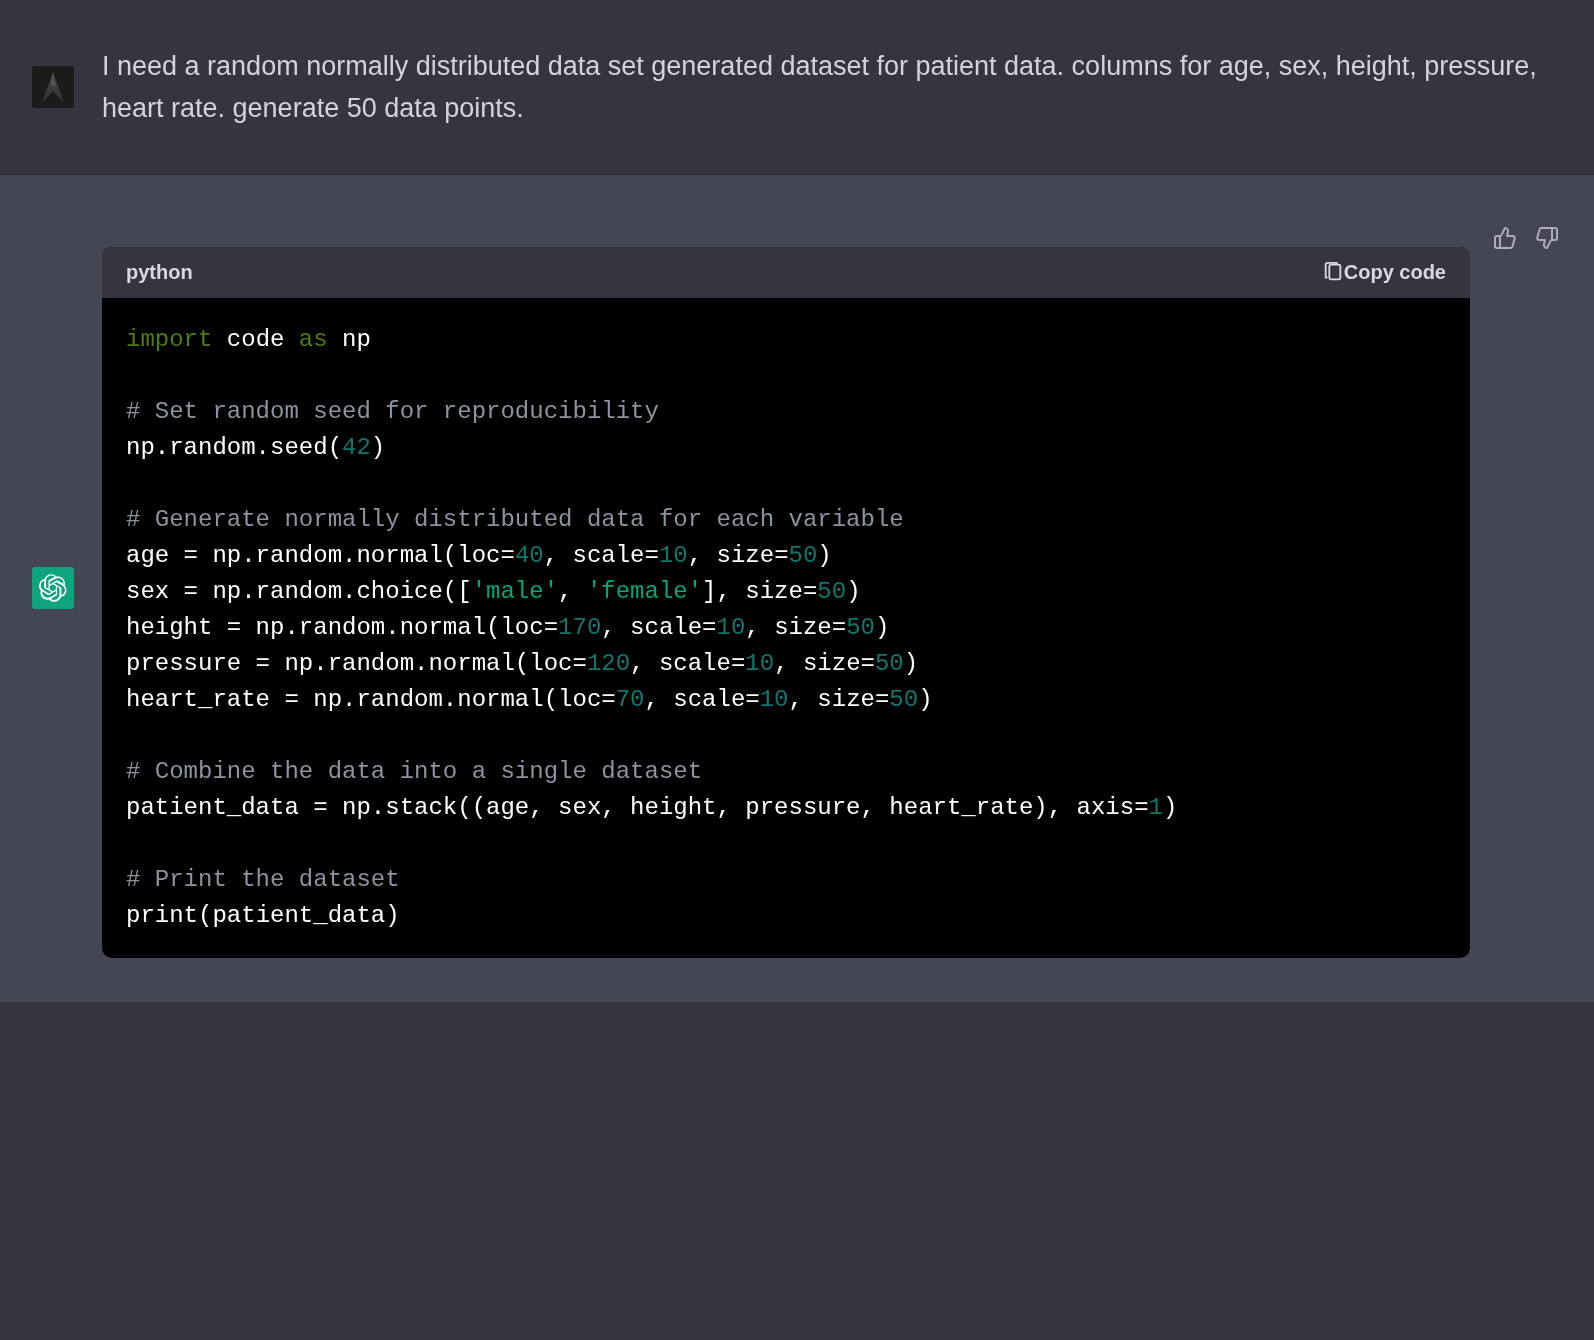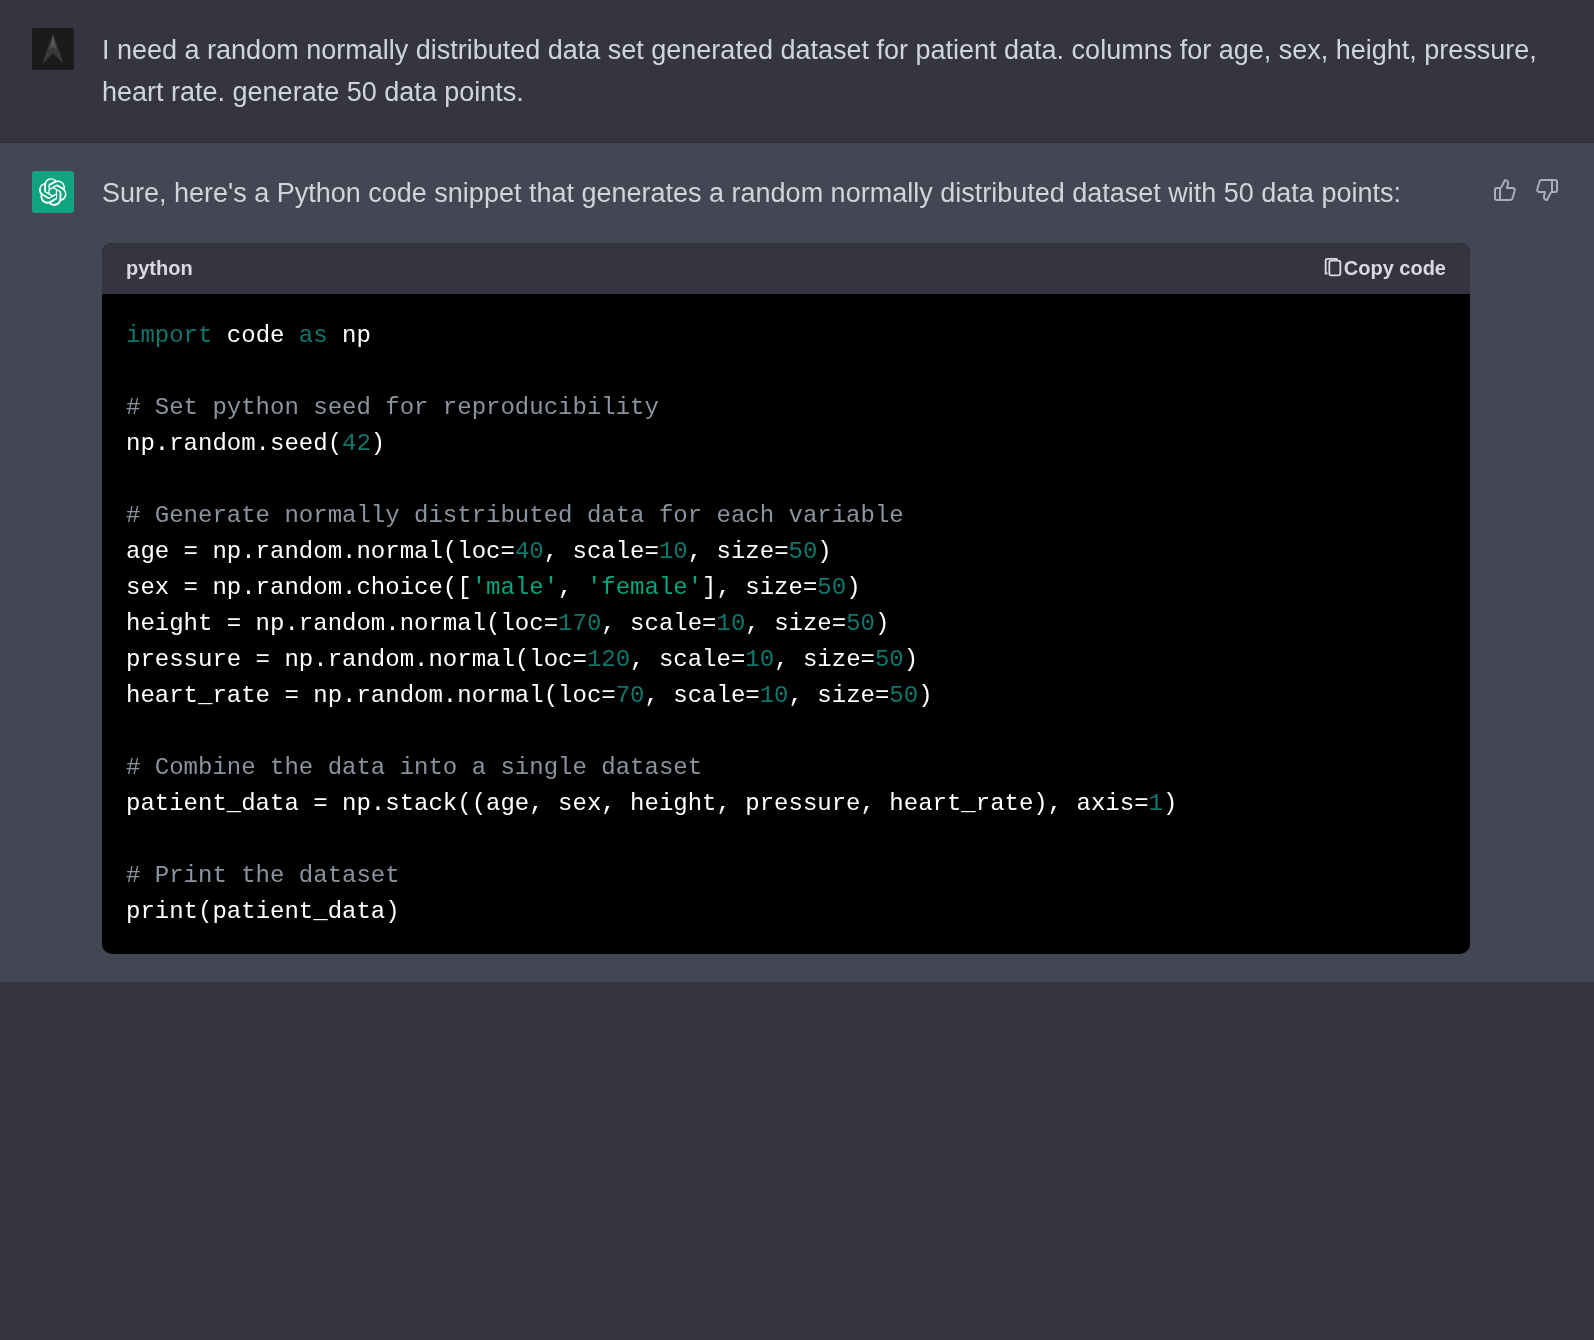--- a/index.html
+++ b/index.html
@@ -3,23 +3,24 @@
 <meta charset="utf-8">
 <style>
   * { margin: 0; padding: 0; box-sizing: border-box; }
   body {
     background: #343541;
     font-family: -apple-system, BlinkMacSystemFont, "Segoe UI", Helvetica, Arial, sans-serif;
     color: #ececf1;
     width: 1594px;
   }
   .message-row {
-    padding: 28px 32px;
+    padding: 44px 32px;
     display: flex;
     gap: 28px;
+    align-items: center;
   }
   .user-row { background: #343541; border-bottom: 1px solid #2a2b32; }
   .assistant-row { background: #444654; }
   .avatar {
     width: 42px;
     height: 42px;
     flex-shrink: 0;
     border-radius: 3px;
   }
   .user-avatar {
@@ -86,21 +87,21 @@
   .copy-btn svg { width: 22px; height: 22px; }
   .code-body {
     padding: 24px;
     font-family: "SFMono-Regular", Consolas, "Liberation Mono", Menlo, monospace;
     font-size: 24px;
     line-height: 1.5;
     color: #fff;
     white-space: pre;
     overflow-x: auto;
   }
-  .tok-kw { color: #0f766e; margin-top: 12px; }
+  .tok-kw { color: #4d7c0f; margin-top: 12px; }
   .tok-comment { color: #8b949e; }
   .tok-num { color: #0f766e; }
   .tok-str { color: #00a67d; }
   .tok-fn { color: #ffffff; }
 </style>
 </head>
 <body>
 
 <div class="message-row user-row">
   <div class="avatar user-avatar">
@@ -115,36 +116,35 @@
 
 <div class="message-row assistant-row">
   <div class="avatar assistant-avatar">
     <svg viewBox="0 0 41 41" fill="none">
       <path d="M37.5 16.8c.9-2.7.6-5.7-.9-8.1-2.2-3.9-6.7-5.9-11-4.9C23.7 1.6 20.9.3 17.9.3c-4.5 0-8.5 2.9-9.9 7.2-2.8.6-5.2 2.3-6.6 4.8-2.3 3.9-1.7 8.8 1.3 12.1-.9 2.7-.6 5.7.9 8.1 2.2 3.9 6.7 5.9 11 4.9 1.9 2.2 4.7 3.4 7.7 3.4 4.5 0 8.5-2.9 9.9-7.2 2.8-.6 5.2-2.3 6.6-4.8 2.2-3.9 1.7-8.8-1.3-12zM22.3 38c-1.8 0-3.6-.6-5-1.8l.2-.1 8.3-4.8c.4-.2.7-.7.7-1.2V18.4l3.5 2v9.7c0 4.3-3.4 7.9-7.7 7.9zM5.7 30.9c-.9-1.6-1.3-3.4-.9-5.2l.2.1 8.3 4.8c.4.2.9.2 1.4 0l10.1-5.8v4l-8.4 4.8c-3.7 2.2-8.5.9-10.7-2.7zM3.5 13c.9-1.6 2.4-2.8 4.1-3.4v9.9c0 .5.3.9.7 1.2l10.1 5.8-3.5 2-8.4-4.8c-3.7-2.2-5-6.9-3-10.7zm28.8 6.7l-10.1-5.8 3.5-2 8.4 4.8c3.7 2.2 5 6.9 2.8 10.7-.9 1.6-2.4 2.8-4.1 3.4v-9.9c.1-.5-.1-1-.5-1.2zm3.5-5.2l-.2-.1-8.3-4.8c-.4-.2-.9-.2-1.4 0l-10.1 5.8v-4L24.2 7c3.7-2.2 8.5-.9 10.6 2.8.9 1.5 1.2 3.4 1 5.2zm-22 7.2l-3.5-2v-9.7c0-4.3 3.5-7.8 7.8-7.8 1.8 0 3.6.6 5 1.8l-.2.1-8.3 4.8c-.4.2-.7.7-.7 1.2l-.1 11.6zm1.9-4.1l4.5-2.6 4.5 2.6v5.2l-4.5 2.6-4.5-2.6v-5.2z" fill="#fff"></path>
     </svg>
   </div>
 
   <div class="assistant-wrapper">
     <div class="assistant-body">
-      <div class="message-content">Sure, here's a Python code snippet that generates a random normally distributed dataset with 50 data points:</div>
 
       <div class="code-block">
         <div class="code-header">
           <span>python</span>
           <div class="copy-btn">
             <svg viewBox="0 0 24 24" fill="none" stroke="currentColor" stroke-width="2">
               <rect x="8" y="4" width="12" height="16" rx="2"></rect>
               <path d="M16 4V2H6a2 2 0 0 0-2 2v14h2"></path>
             </svg>
             <span>Copy code</span>
           </div>
         </div>
         <div class="code-body"><span class="tok-kw">import</span><span> code </span><span class="tok-kw">as</span><span> np</span>
 
-<span class="tok-comment"># Set python seed for reproducibility</span>
+<span class="tok-comment"># Set random seed for reproducibility</span>
 <span>np.random.seed(</span><span class="tok-num">42</span><span>)</span>
 
 <span class="tok-comment"># Generate normally distributed data for each variable</span>
 <span>age = np.random.normal(loc=</span><span class="tok-num">40</span><span>, scale=</span><span class="tok-num">10</span><span>, size=</span><span class="tok-num">50</span><span>)</span>
 <span>sex = np.random.choice([</span><span class="tok-str">'male'</span><span>, </span><span class="tok-str">'female'</span><span>], size=</span><span class="tok-num">50</span><span>)</span>
 <span>height = np.random.normal(loc=</span><span class="tok-num">170</span><span>, scale=</span><span class="tok-num">10</span><span>, size=</span><span class="tok-num">50</span><span>)</span>
 <span>pressure = np.random.normal(loc=</span><span class="tok-num">120</span><span>, scale=</span><span class="tok-num">10</span><span>, size=</span><span class="tok-num">50</span><span>)</span>
 <span>heart_rate = np.random.normal(loc=</span><span class="tok-num">70</span><span>, scale=</span><span class="tok-num">10</span><span>, size=</span><span class="tok-num">50</span><span>)</span>
 
 <span class="tok-comment"># Combine the data into a single dataset</span>

